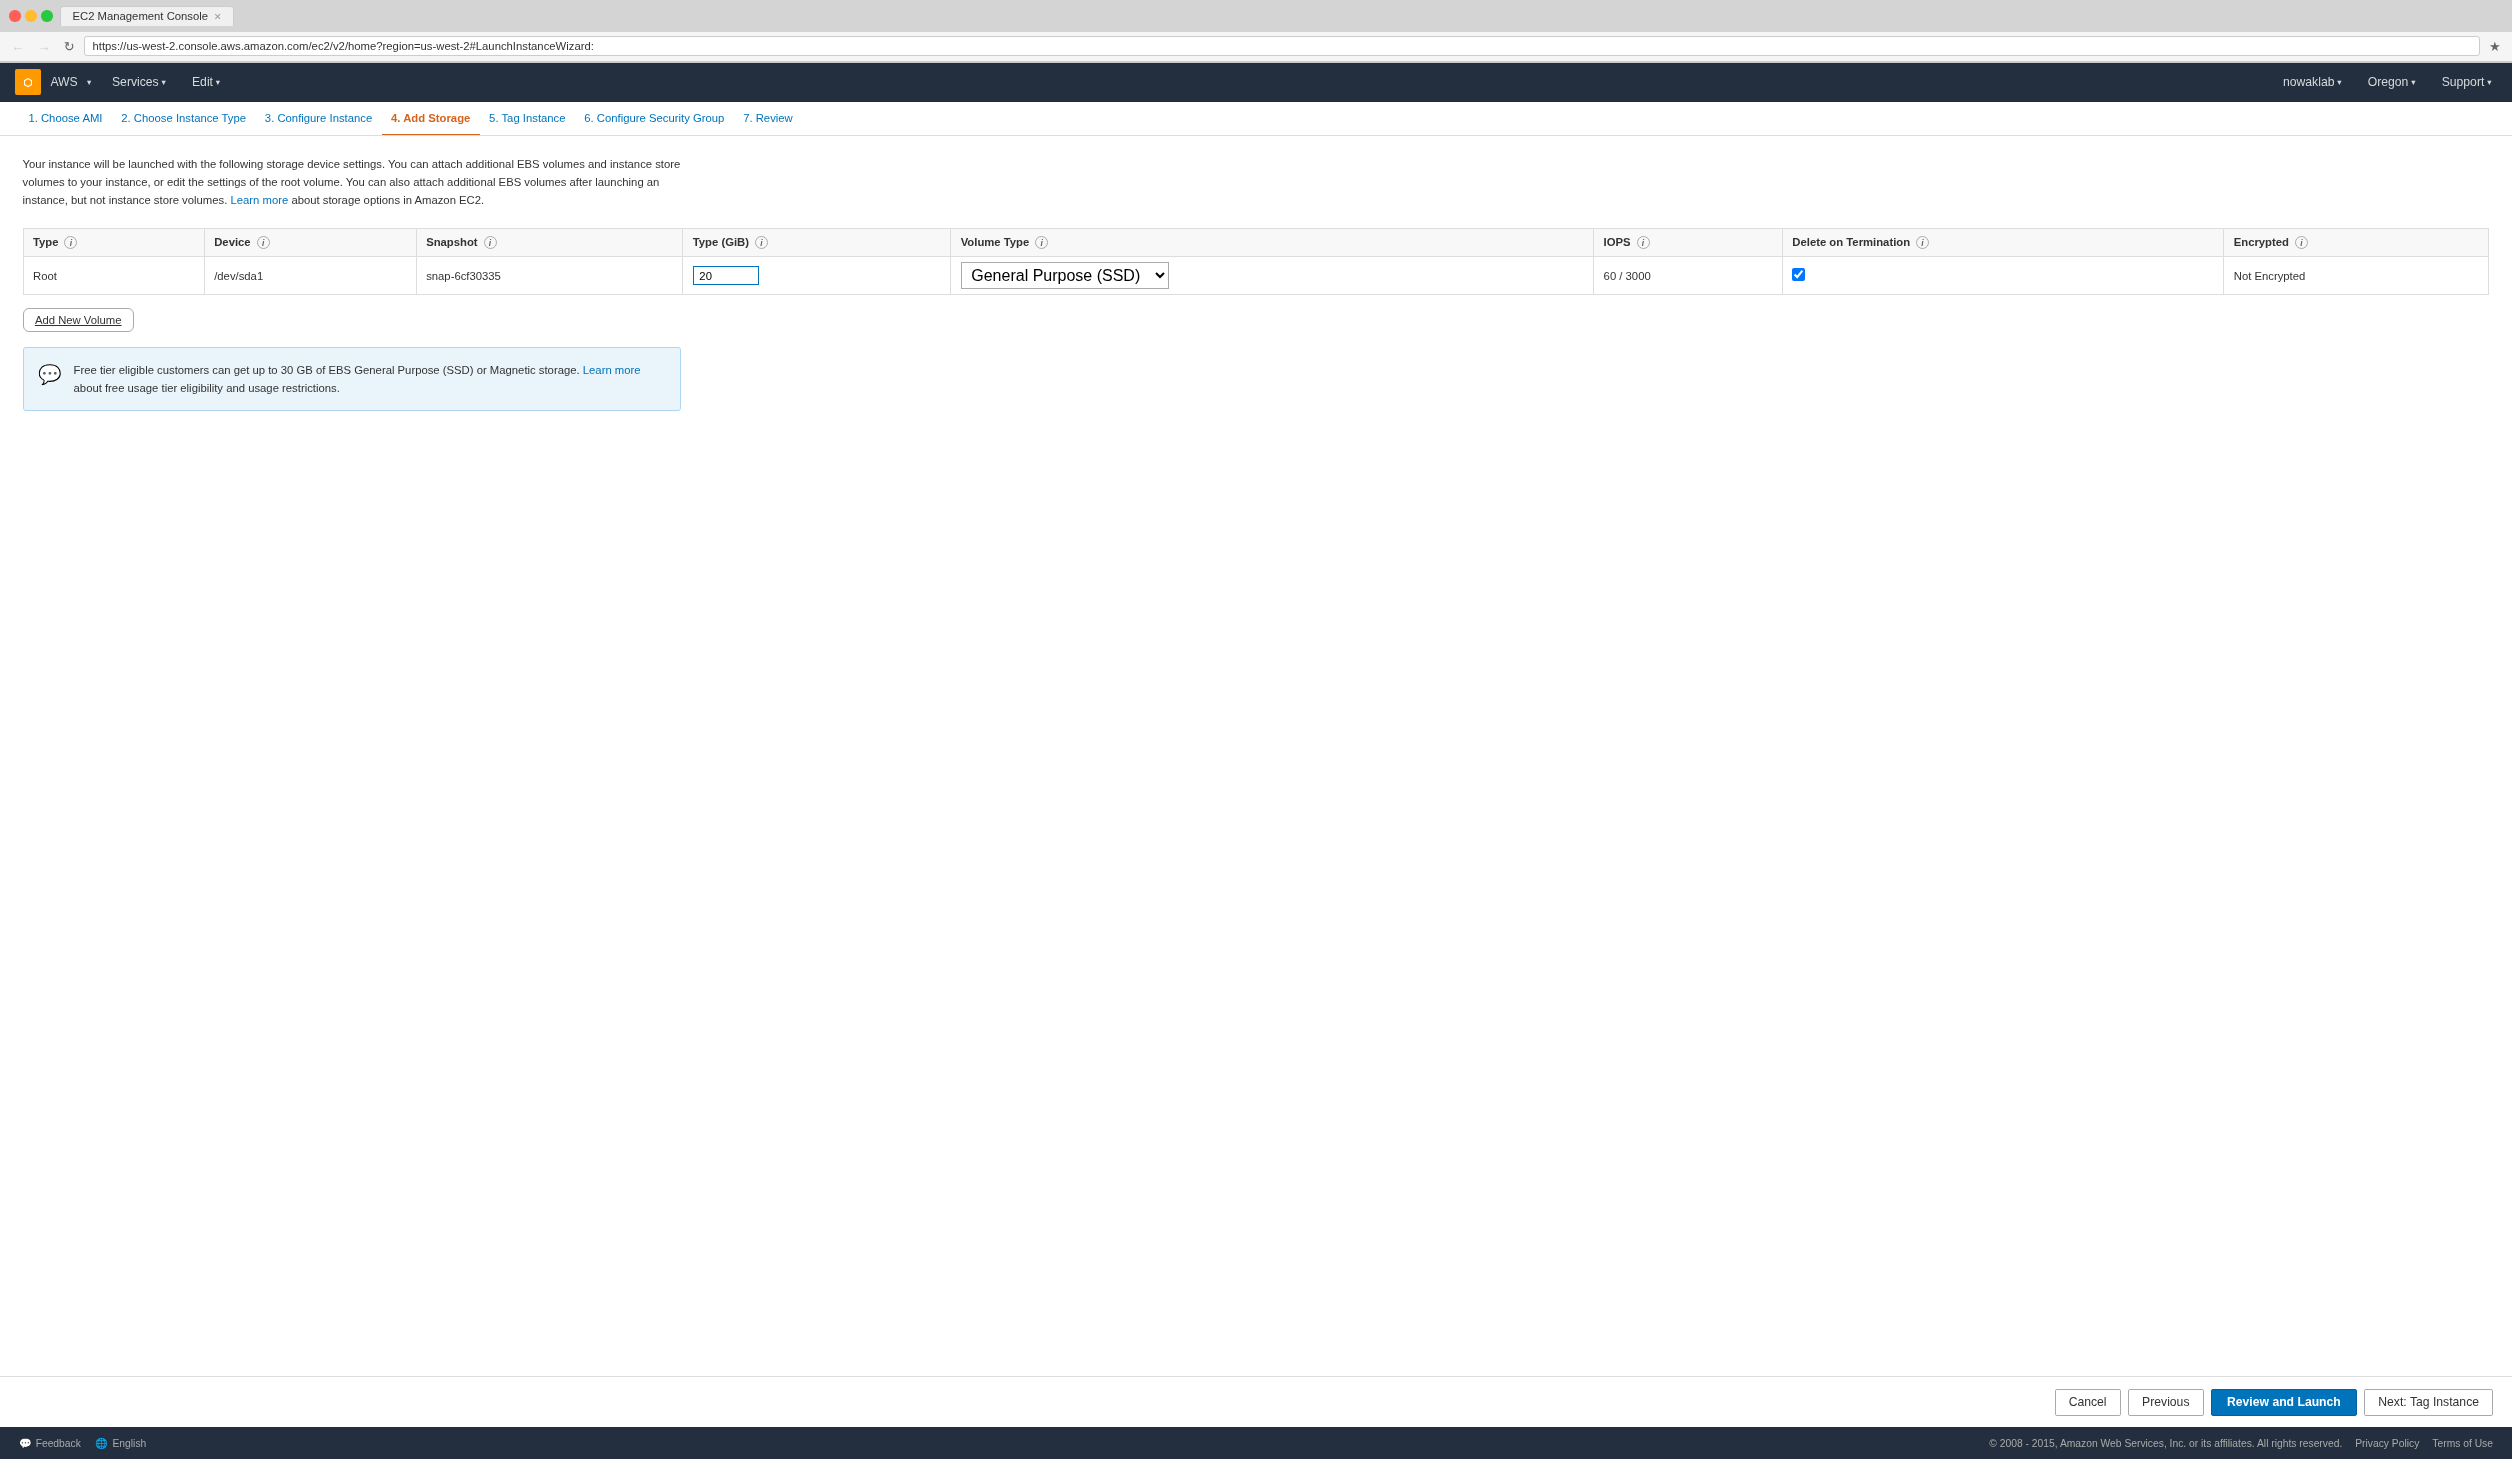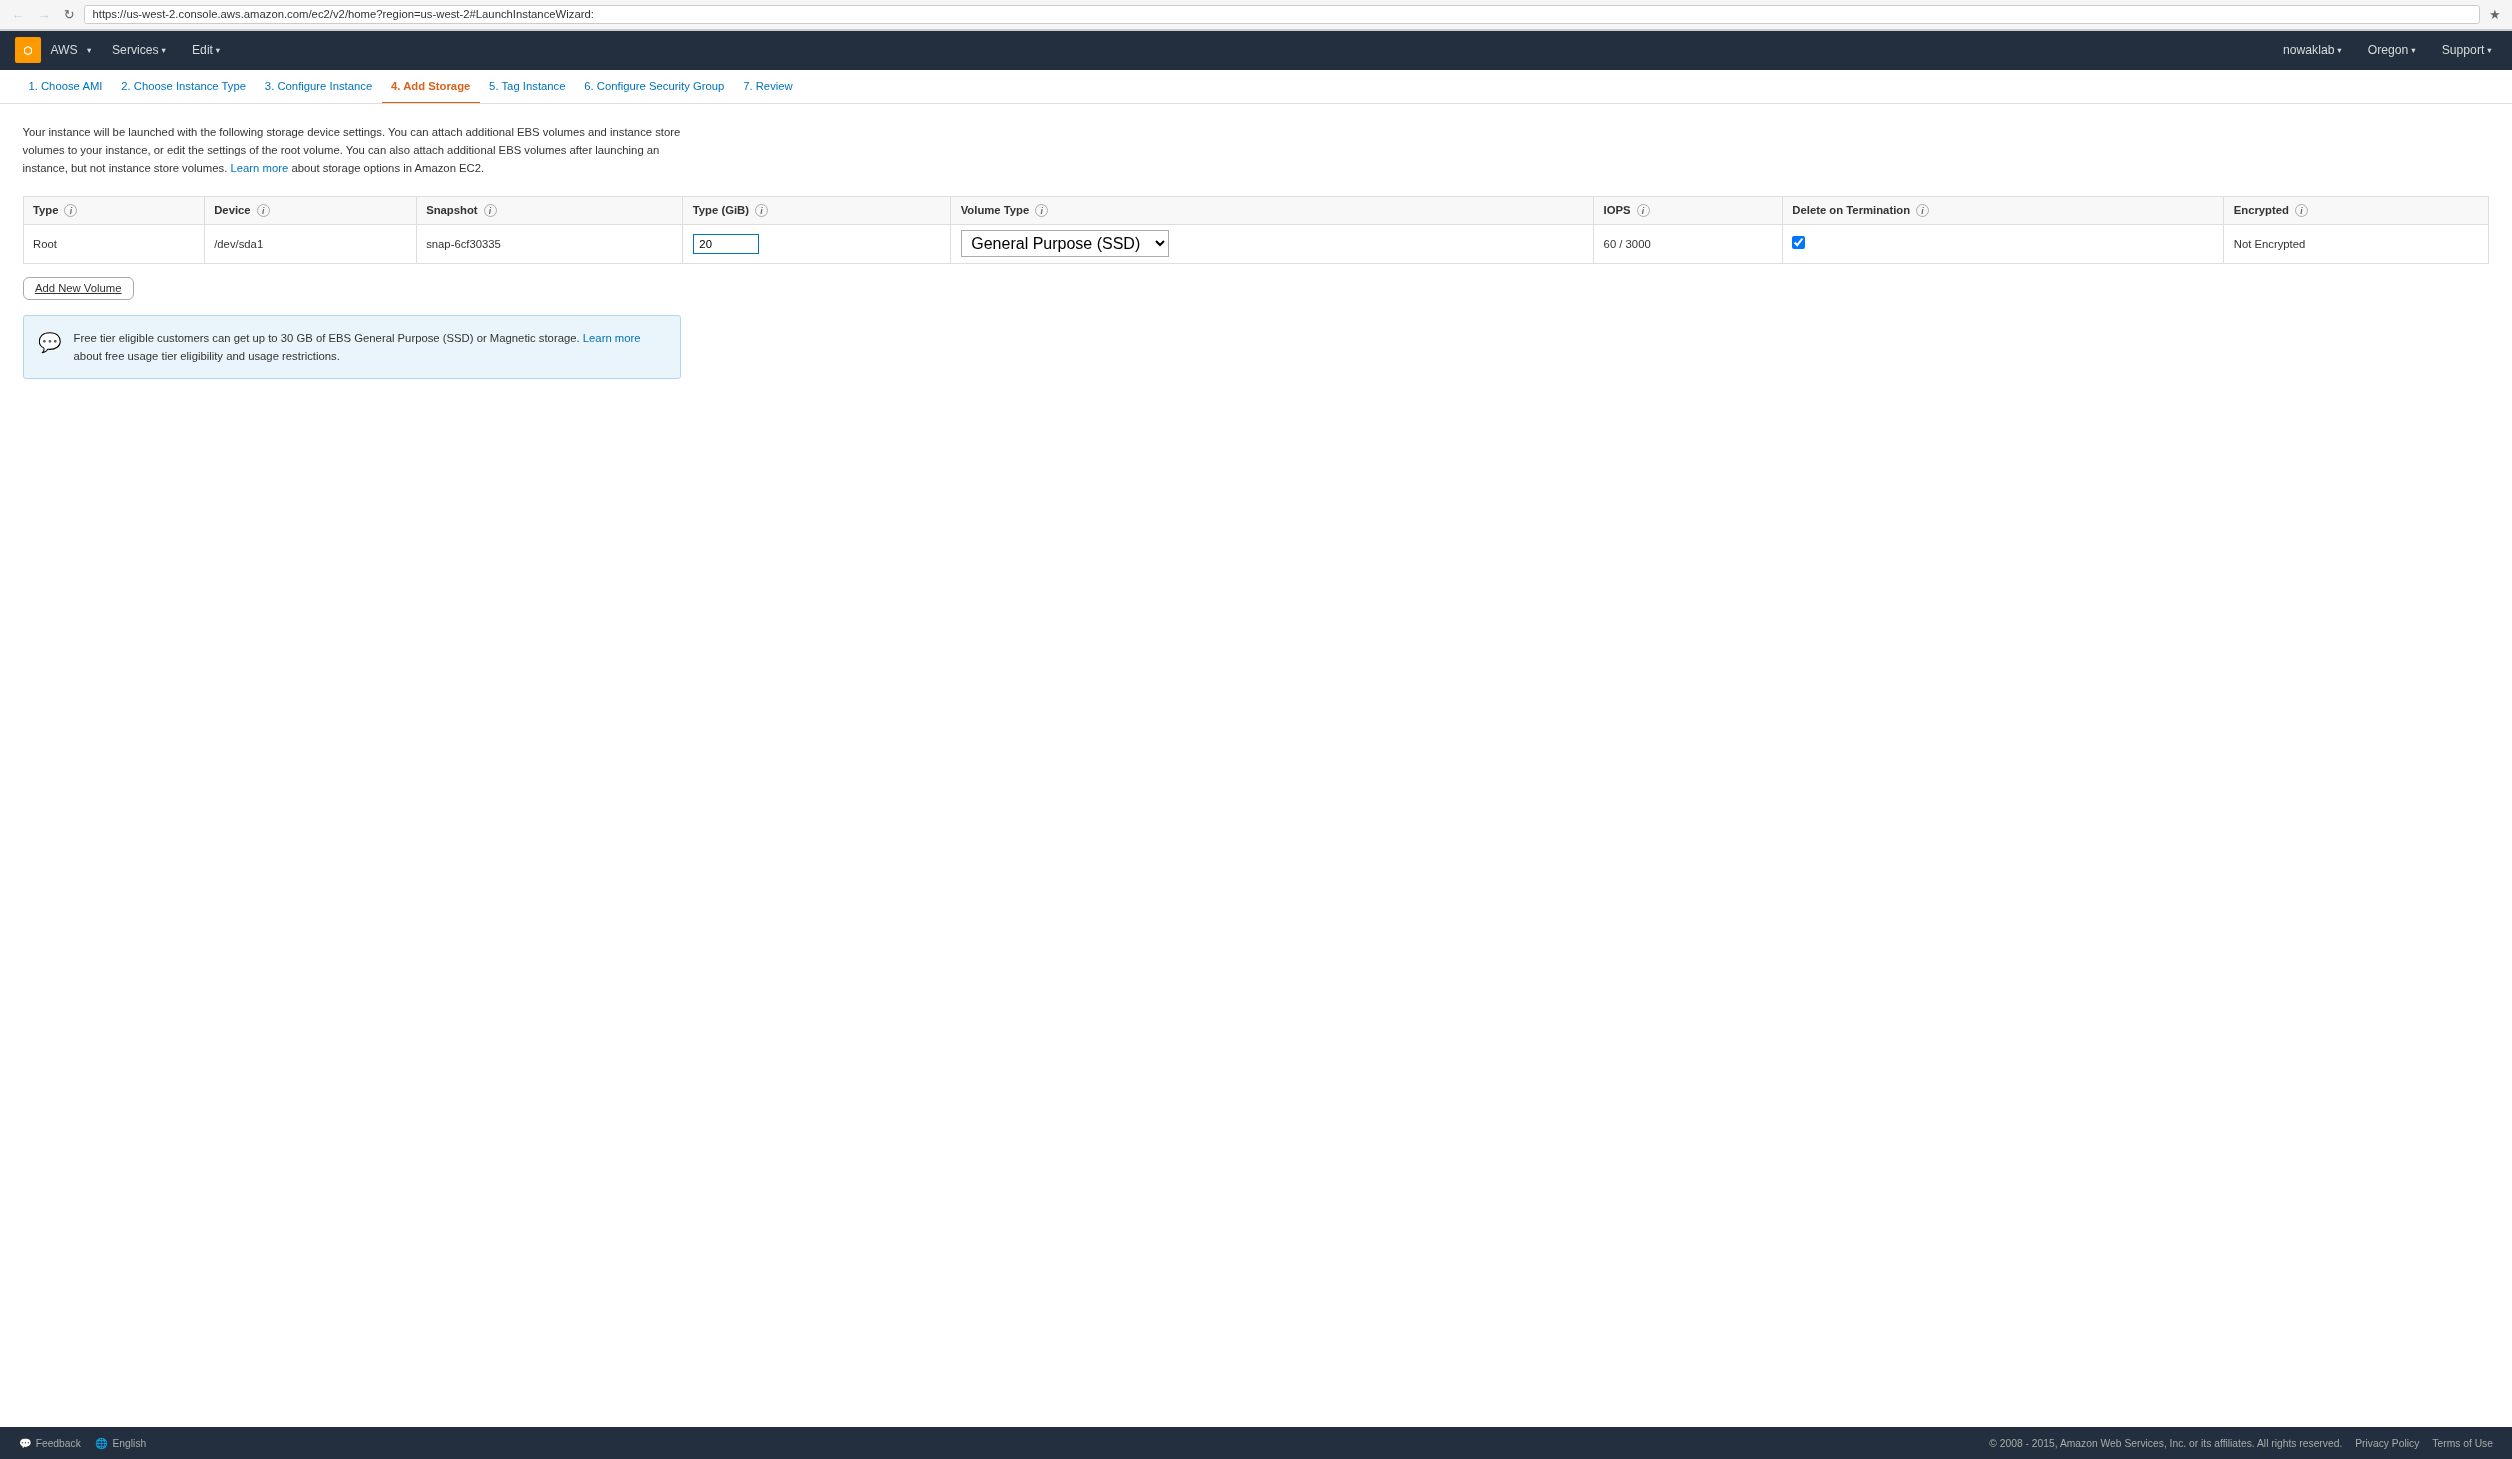--- a/index.html
+++ b/index.html
@@ -339,20 +339,31 @@
       align-items: center;
       gap: 3.8px;
       cursor: pointer;
       color: #aaa;
     }
   </style>
 </head>
 <body>
 
 <div class="browser-chrome">
+  <div class="browser-title-bar">
+    <div class="browser-dots">
+      <div class="dot dot-red"></div>
+      <div class="dot dot-yellow"></div>
+      <div class="dot dot-green"></div>
+    </div>
+    <div class="browser-tab">
+      <span>EC2 Management Console</span>
+      <span class="browser-tab-close">✕</span>
+    </div>
+  </div>
   <div class="browser-nav-bar">
     <button class="nav-btn" disabled="">←</button>
     <button class="nav-btn" disabled="">→</button>
     <button class="nav-btn">↻</button>
     <input class="address-bar" type="text" readonly="" value="https://us-west-2.console.aws.amazon.com/ec2/v2/home?region=us-west-2#LaunchInstanceWizard:" style="">
     <button class="nav-btn">★</button>
   </div>
 </div>
 
 <div class="aws-topnav">
@@ -492,20 +503,34 @@
       <div class="info-box-text">
         <span>Free tier eligible customers can get up to 30 GB of EBS General Purpose (SSD) or Magnetic storage.</span>
         <a href="#">Learn more</a>
         <span> about free usage tier eligibility and usage restrictions.</span>
       </div>
     </div>
   </div>
 
   <div style="flex:1; background:white;"></div>
 
+  <div class="bottom-bar">
+    <button class="btn-cancel">
+      <span>Cancel</span>
+    </button>
+    <button class="btn-previous">
+      <span>Previous</span>
+    </button>
+    <button class="btn-review-launch">
+      <span>Review and Launch</span>
+    </button>
+    <button class="btn-next">
+      <span>Next: Tag Instance</span>
+    </button>
+  </div>
 </div>
 
 <div class="footer">
   <div class="footer-left">
     <div class="feedback-btn">
       <span>💬</span>
       <span>Feedback</span>
     </div>
     <div class="lang-btn">
       <span>🌐</span>

